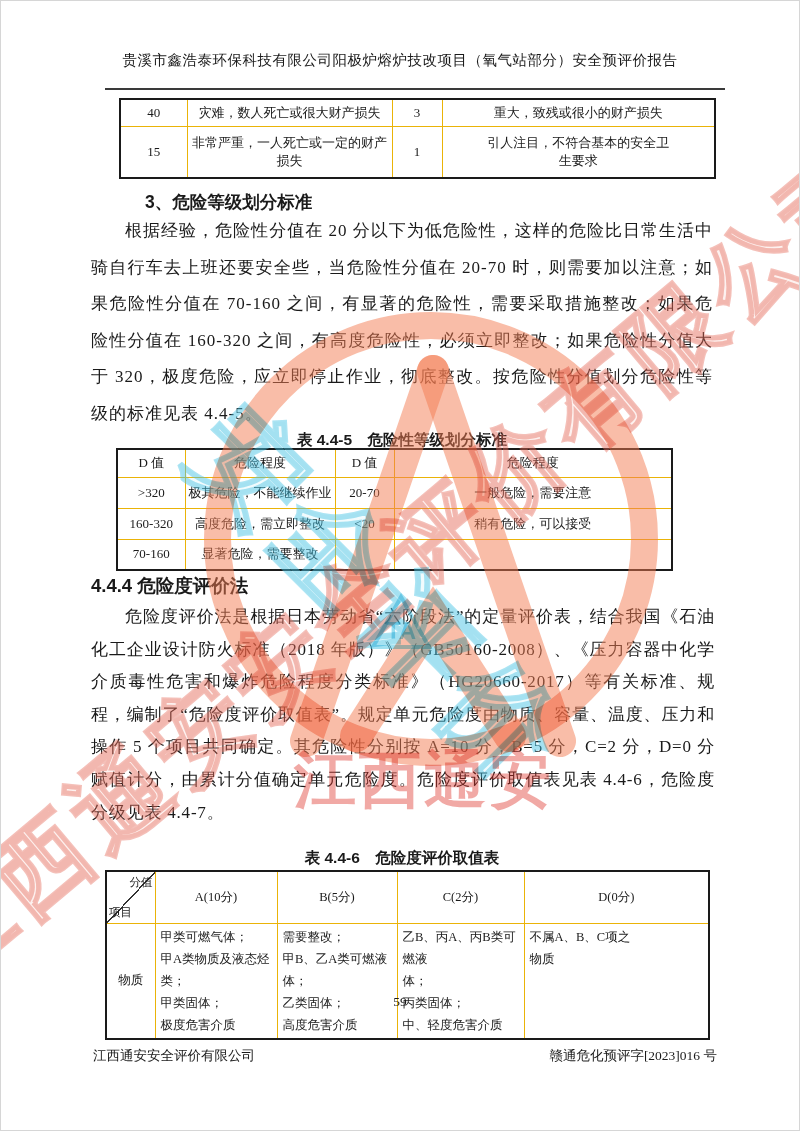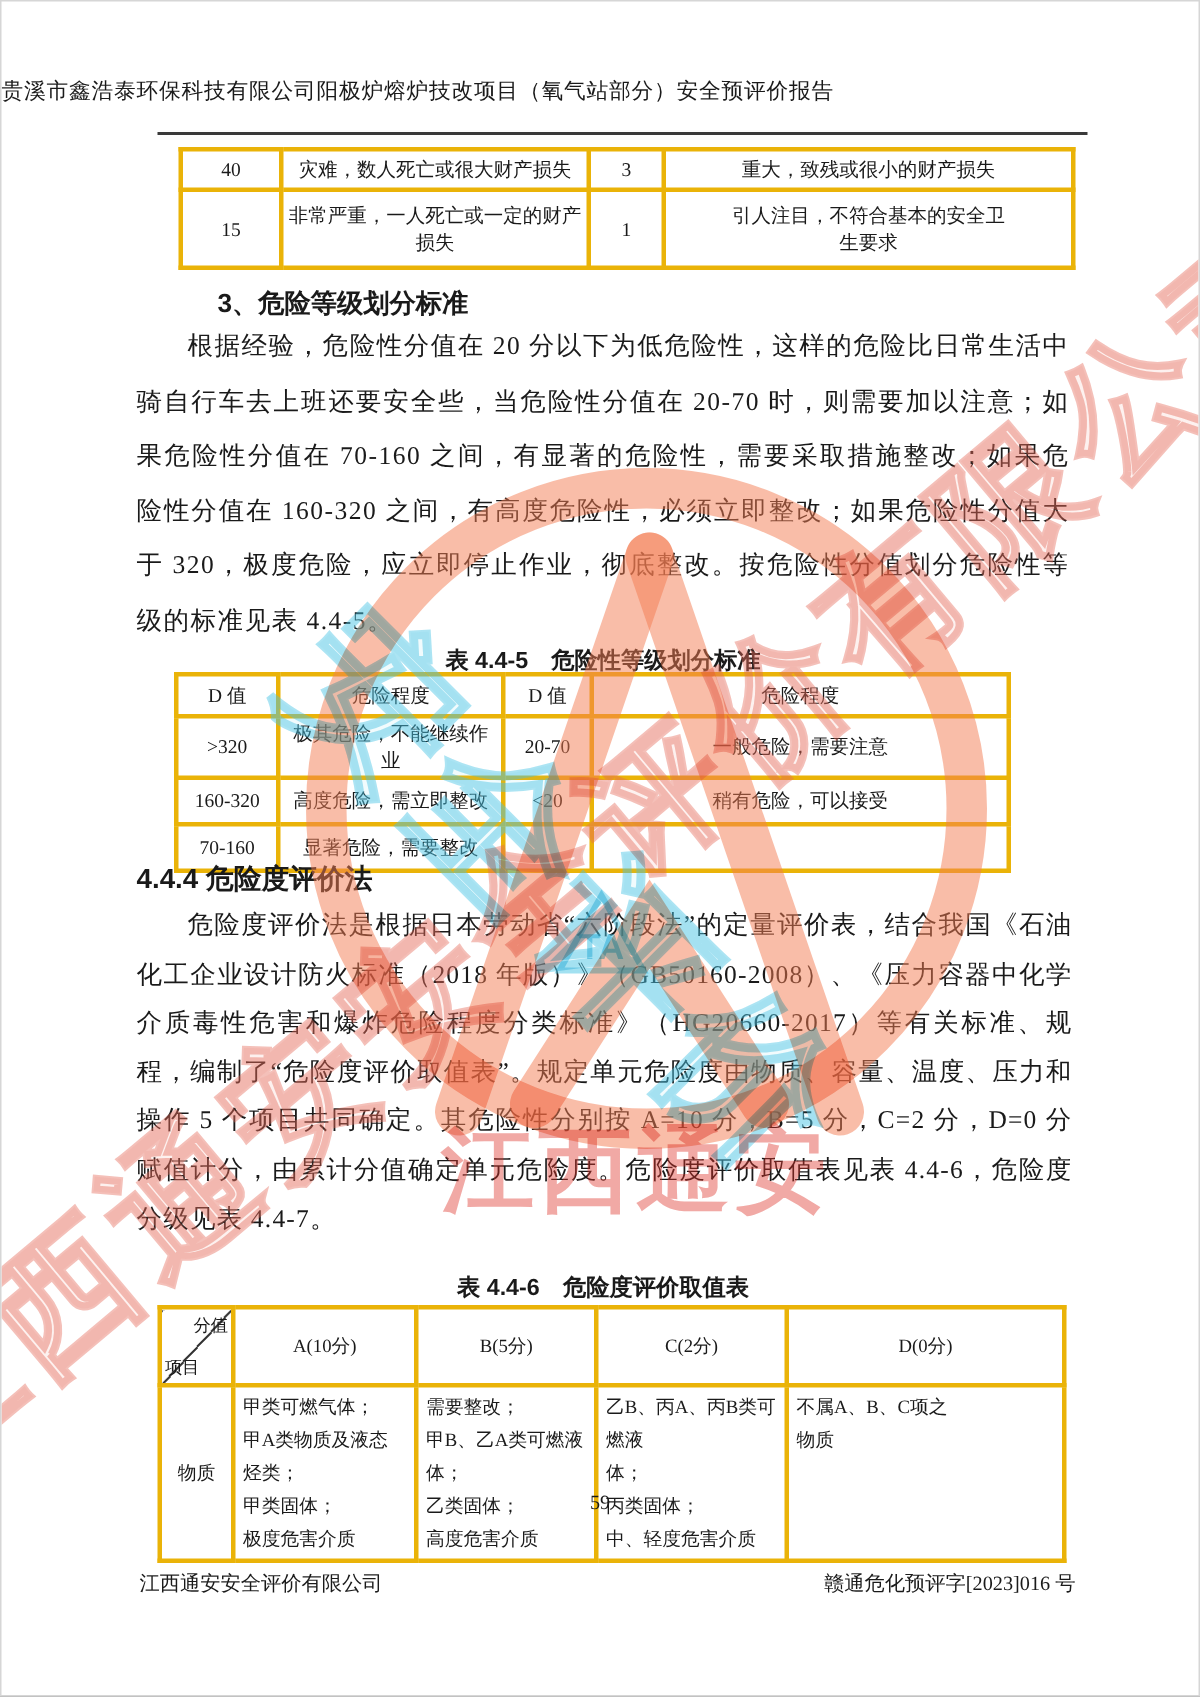--- a/index.html
+++ b/index.html
@@ -3,27 +3,27 @@
 <meta charset="utf-8">
 <style>
   html,body{margin:0;padding:0;background:#888;}
   .page{
     position:relative;width:800px;height:1131px;margin:0 auto;
     background:#ffffff;border:1px solid #d6d6d6;box-sizing:border-box;
     font-family:"Liberation Serif","DejaVu Serif",serif;color:#1a1a1a;
     overflow:hidden;
   }
   
-  .header-title{position:absolute;top:50px;left:0;right:0;
+  .header-title{position:absolute;top:50px;left:0;right:0;text-align:center;
     font-size:14.5px;letter-spacing:.5px;}
   .header-rule{position:absolute;top:87px;left:104px;width:620px;height:2px;background:#3a3a3a;}
   
   table.tbl{border-collapse:collapse;table-layout:fixed;position:absolute;
     border:2px solid #1a1a1a;}
-  table.tbl td{border:3px solid #eab308;text-align:center;vertical-align:middle;
+  table.tbl td{border:1px solid #eab308;text-align:center;vertical-align:middle;
     padding:1px 3px;overflow:hidden;}
   
   .t-top{top:97px;left:118px;width:595px;font-size:13px;}
   .t-top tr.r1{height:27px;} .t-top tr.r2{height:52px;}
   
   .h3{position:absolute;top:189px;left:144px;font-family:"Liberation Sans",sans-serif;
     font-weight:bold;font-size:17.5px;text-align:center;}
   .para{position:absolute;text-align:justify;text-indent:2em;font-size:17px;}
   .p1{top:212px;left:90px;width:622px;line-height:36.6px;letter-spacing:1px;}
   .tcap{position:absolute;left:90px;width:622px;text-align:center;

